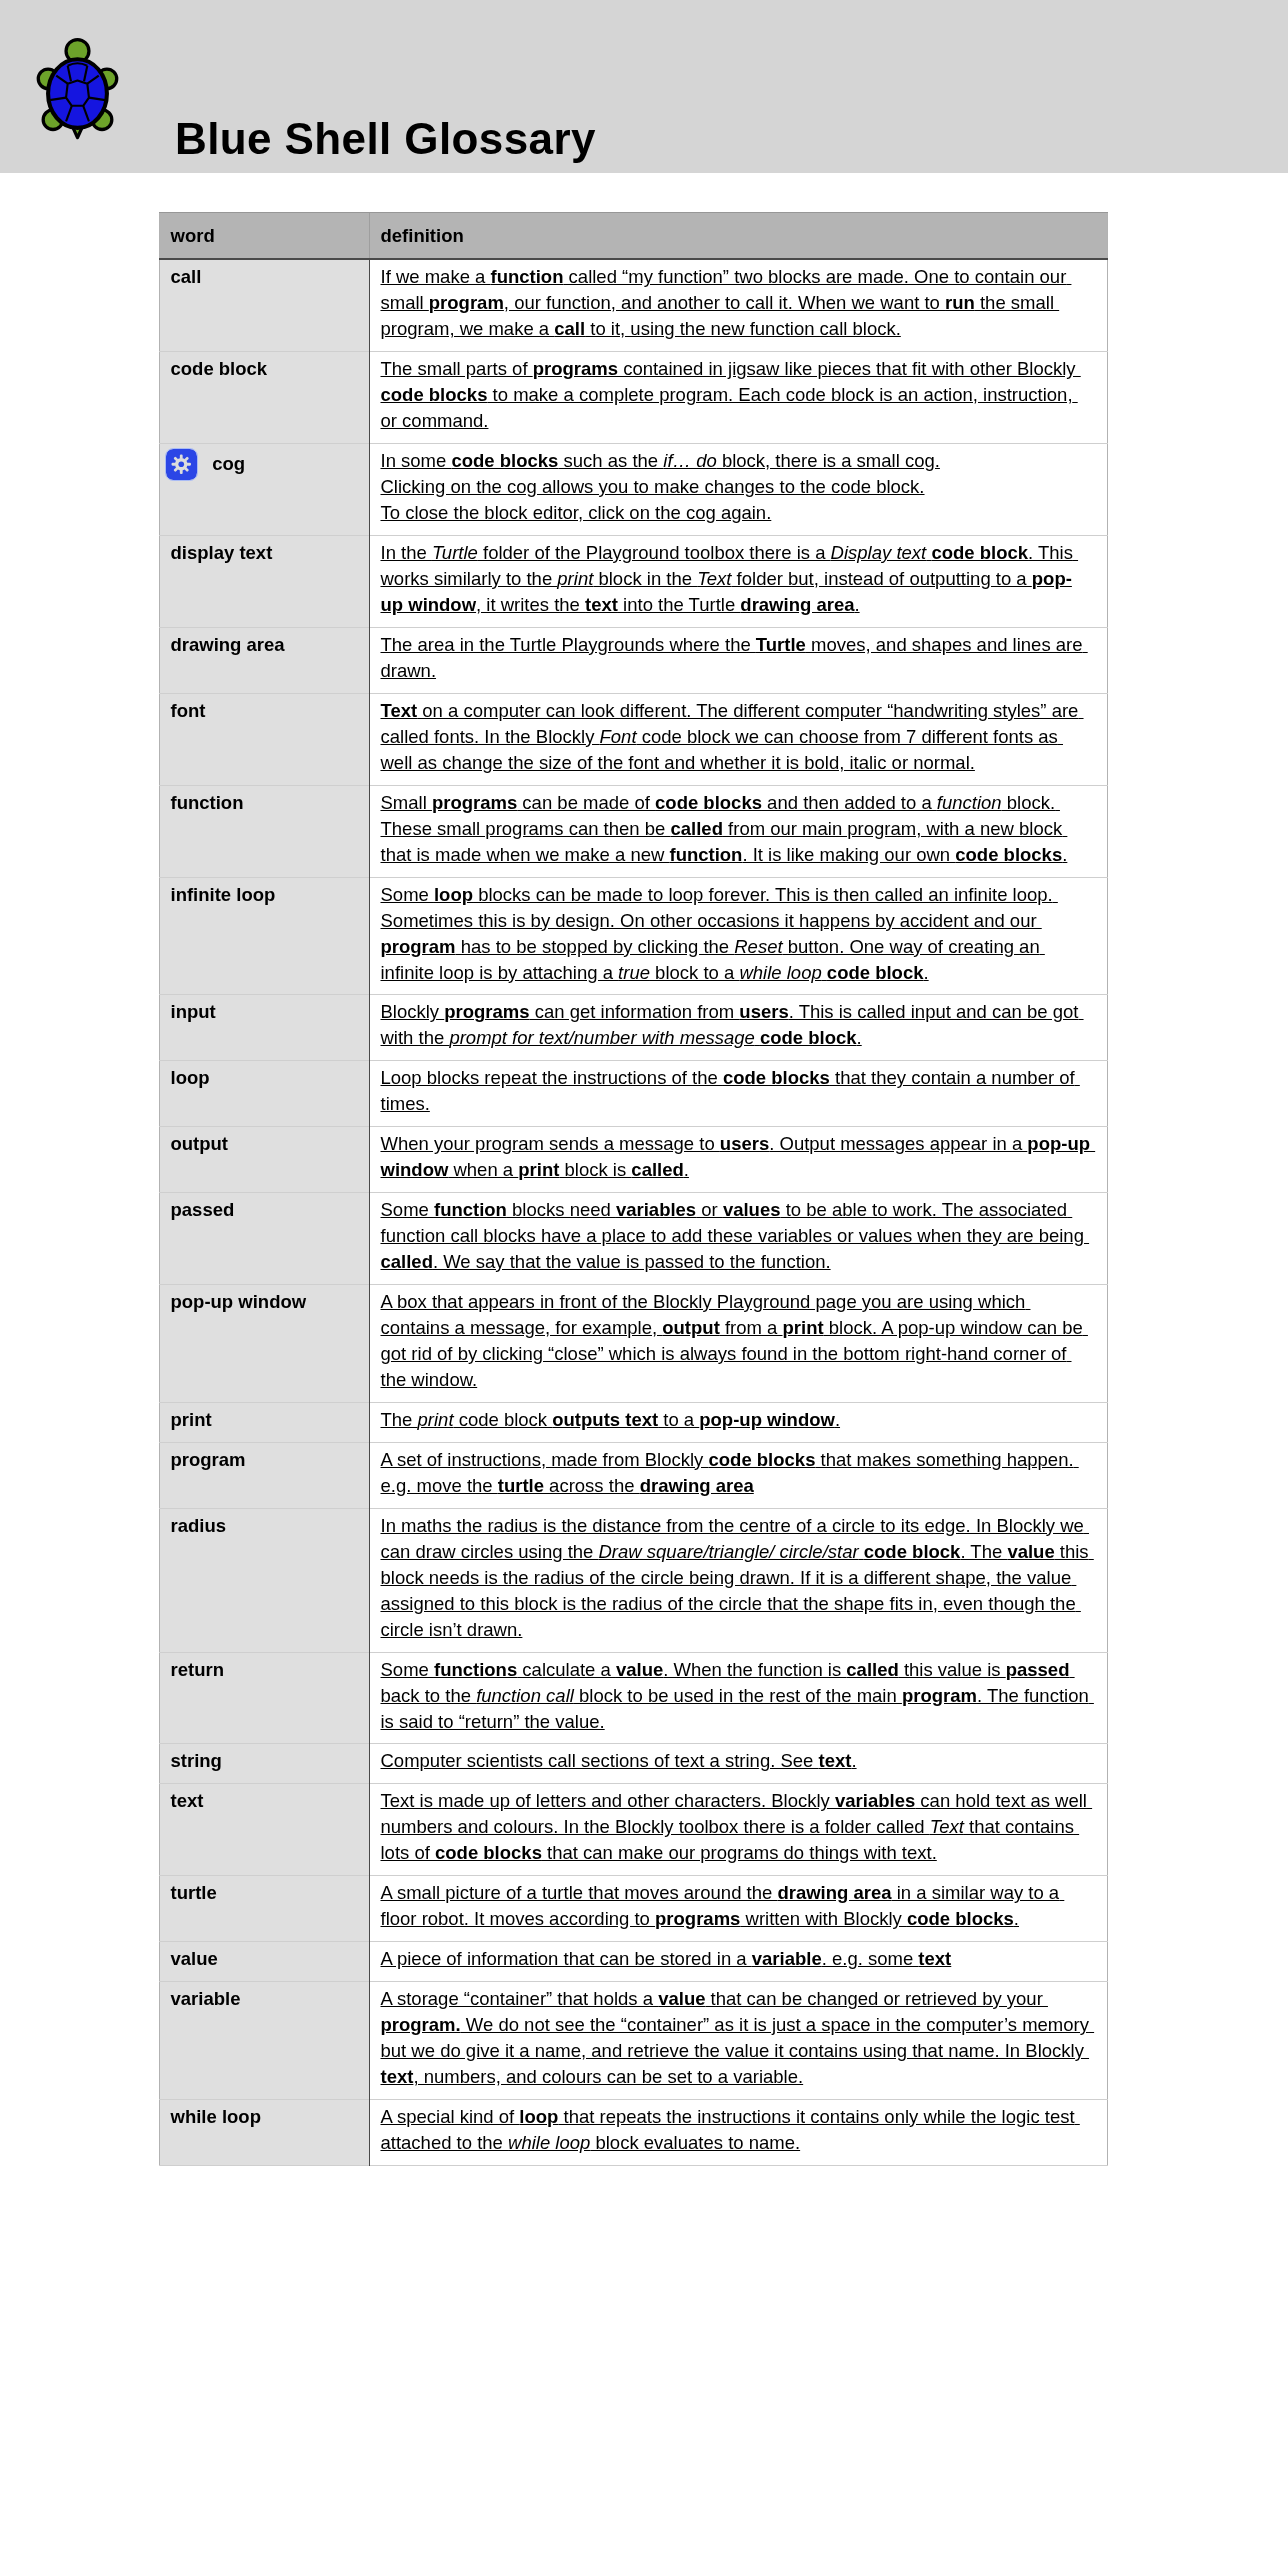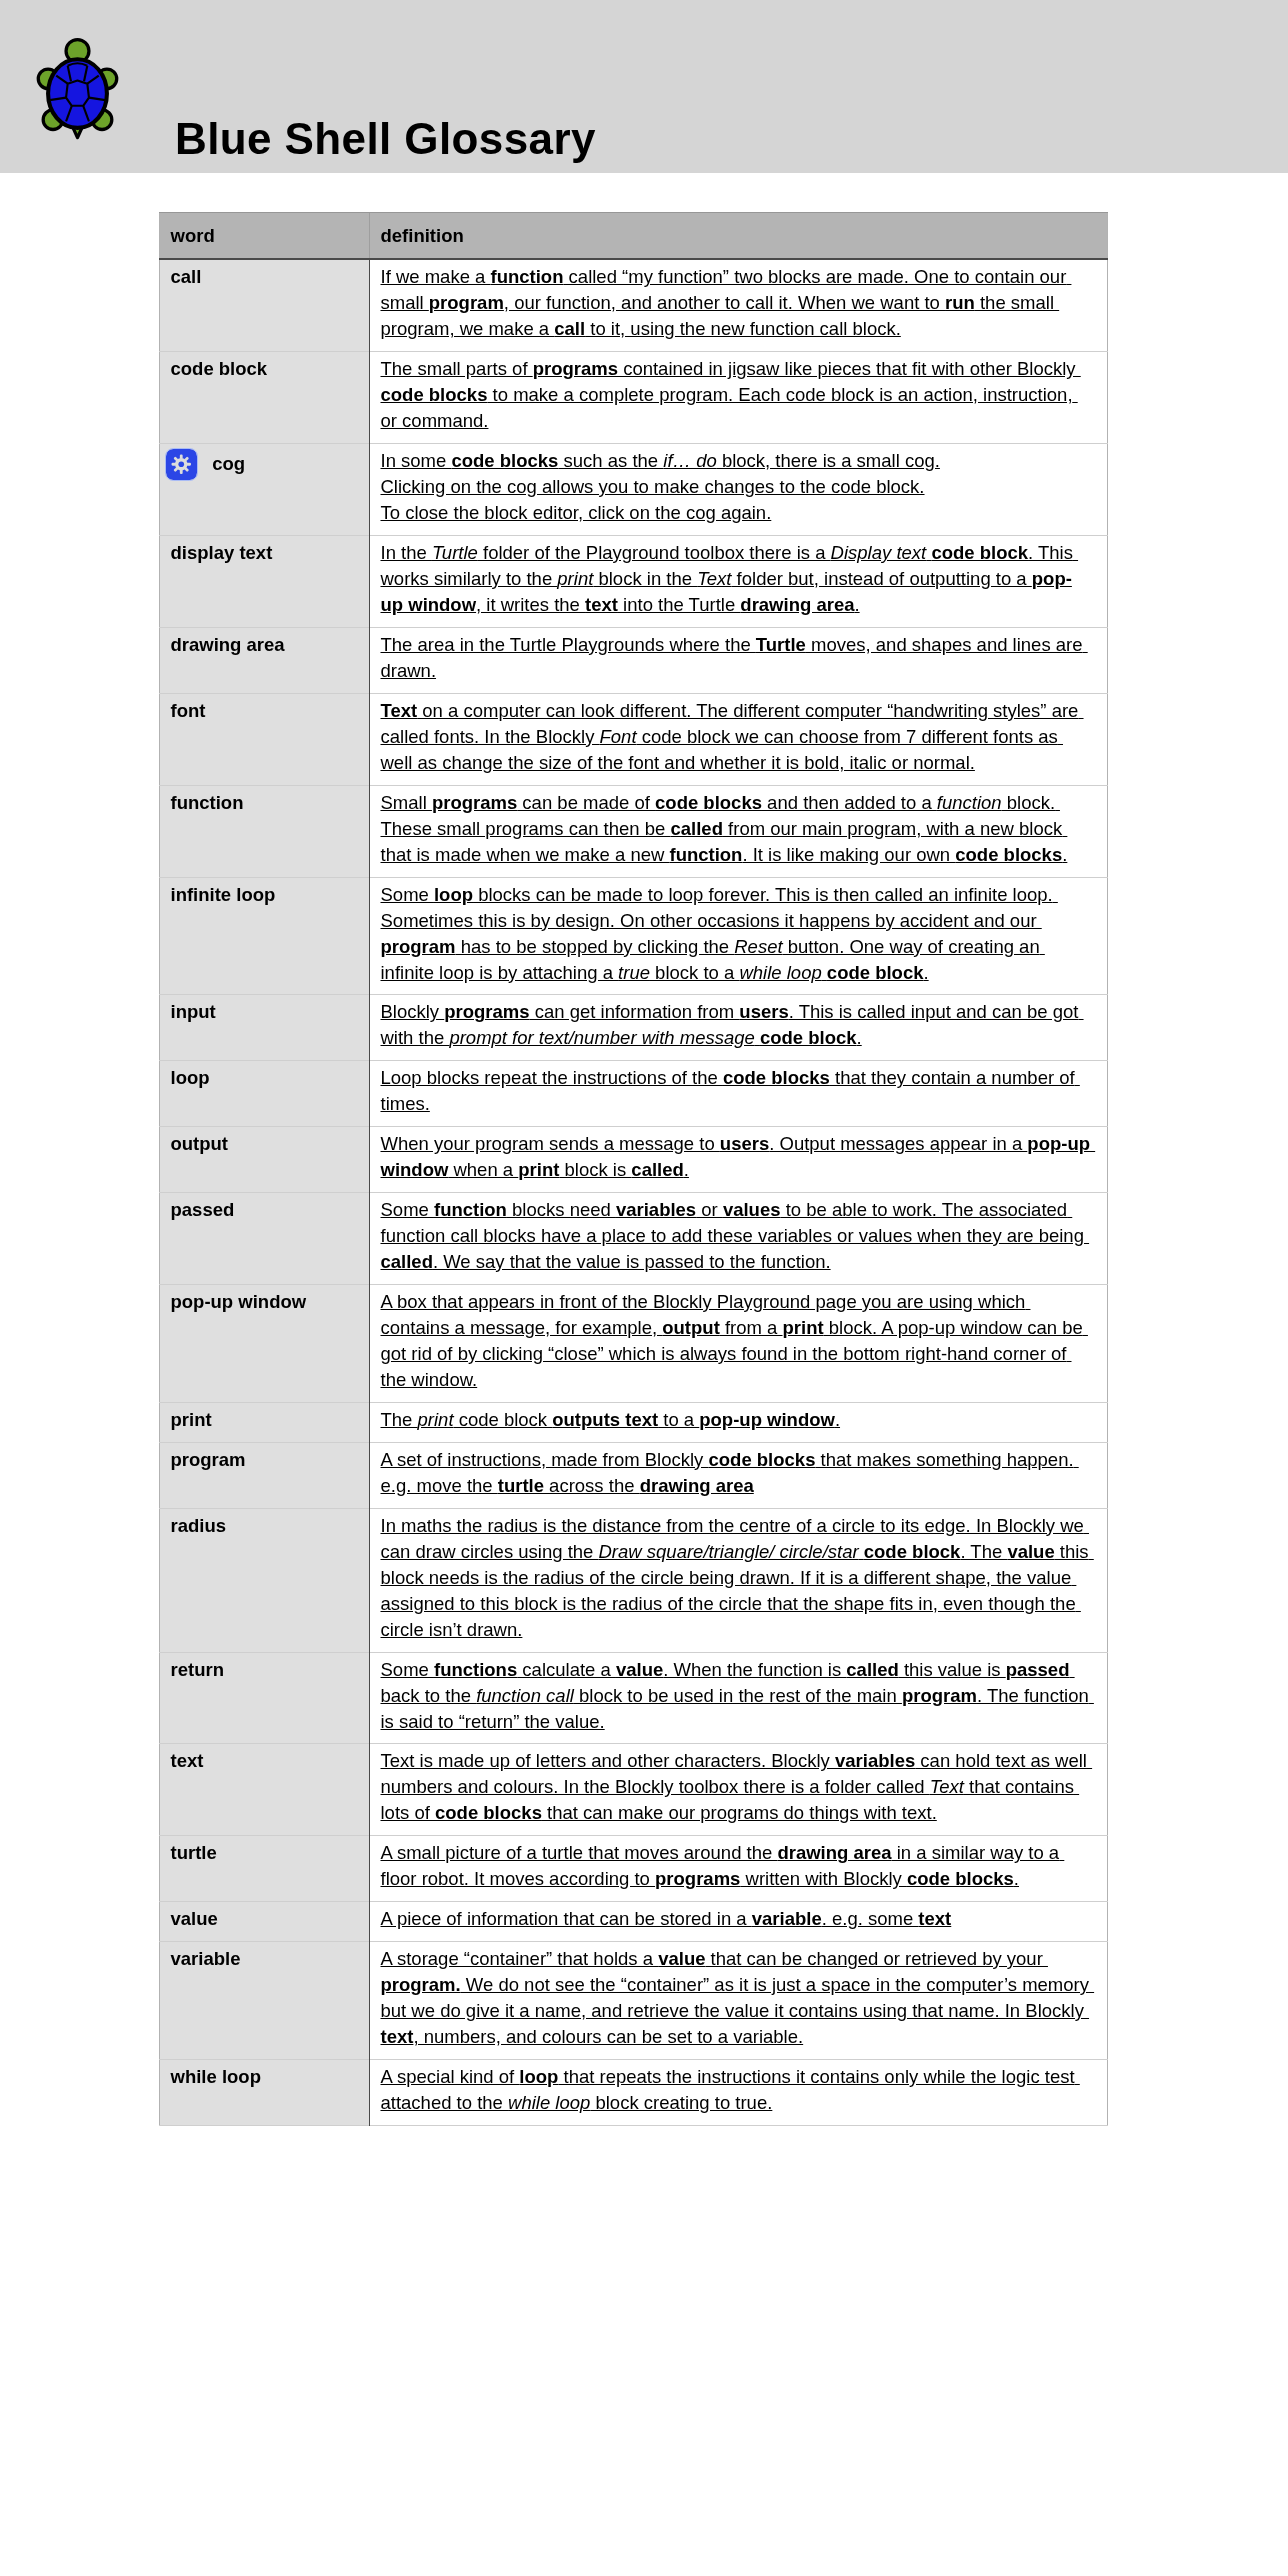--- a/index.html
+++ b/index.html
@@ -224,35 +224,39 @@
         </tr>
         <tr>
           <td class="word-cell"><span class="word-label">radius</span></td>
           <td class="def-cell"><span>In maths the radius is the distance from the centre of a circle to its edge. In Blockly we can draw circles using the </span><i>Draw square/triangle/ circle/star</i><span> </span><b>code block</b><span>. The </span><b>value</b><span> this block needs is the radius of the circle being drawn. If it is a different shape, the value assigned to this block is the radius of the circle that the shape fits in, even though the circle isn’t drawn.</span></td>
         </tr>
         <tr>
           <td class="word-cell"><span class="word-label">return</span></td>
           <td class="def-cell"><span>Some </span><b>functions</b><span> calculate a </span><b>value</b><span>. When the function is </span><b>called</b><span> this value is </span><b>passed</b><span> back to the </span><i>function call</i><span> block to be used in the rest of the main </span><b>program</b><span>. The function is said to “return” the value.</span></td>
         </tr>
         <tr>
+          <td class="word-cell"><span class="word-label">string</span></td>
+          <td class="def-cell"><span>Computer scientists call sections of text a string. See </span><b>text</b><span>.</span></td>
+        </tr>
+        <tr>
           <td class="word-cell"><span class="word-label">text</span></td>
           <td class="def-cell"><span>Text is made up of letters and other characters. Blockly </span><b>variables</b><span> can hold text as well numbers and colours. In the Blockly toolbox there is a folder called </span><i>Text</i><span> that contains lots of </span><b>code blocks</b><span> that can make our programs do things with text.</span></td>
         </tr>
         <tr>
           <td class="word-cell"><span class="word-label">turtle</span></td>
           <td class="def-cell"><span>A small picture of a turtle that moves around the </span><b>drawing area</b><span> in a similar way to a floor robot. It moves according to </span><b>programs</b><span> written with Blockly </span><b>code blocks</b><span>.</span></td>
         </tr>
         <tr>
           <td class="word-cell"><span class="word-label">value</span></td>
           <td class="def-cell"><span>A piece of information that can be stored in a </span><b>variable</b><span>. e.g. some </span><b>text</b></td>
         </tr>
         <tr>
           <td class="word-cell"><span class="word-label">variable</span></td>
           <td class="def-cell"><span>A storage “container” that holds a </span><b>value</b><span> that can be changed or retrieved by your </span><b>program.</b><span> We do not see the “container” as it is just a space in the computer’s memory but we do give it a name, and retrieve the value it contains using that name. In Blockly </span><b>text</b><span>, numbers, and colours can be set to a variable.</span></td>
         </tr>
         <tr>
           <td class="word-cell"><span class="word-label">while loop</span></td>
-          <td class="def-cell"><span>A special kind of </span><b>loop</b><span> that repeats the instructions it contains only while the logic test attached to the </span><i>while loop</i><span> block creating to true.</span></td>
+          <td class="def-cell"><span>A special kind of </span><b>loop</b><span> that repeats the instructions it contains only while the logic test attached to the </span><i>while loop</i><span> block evaluates to name.</span></td>
         </tr>
       </tbody>
   </table>
 </main>
 
 
 </body></html>

